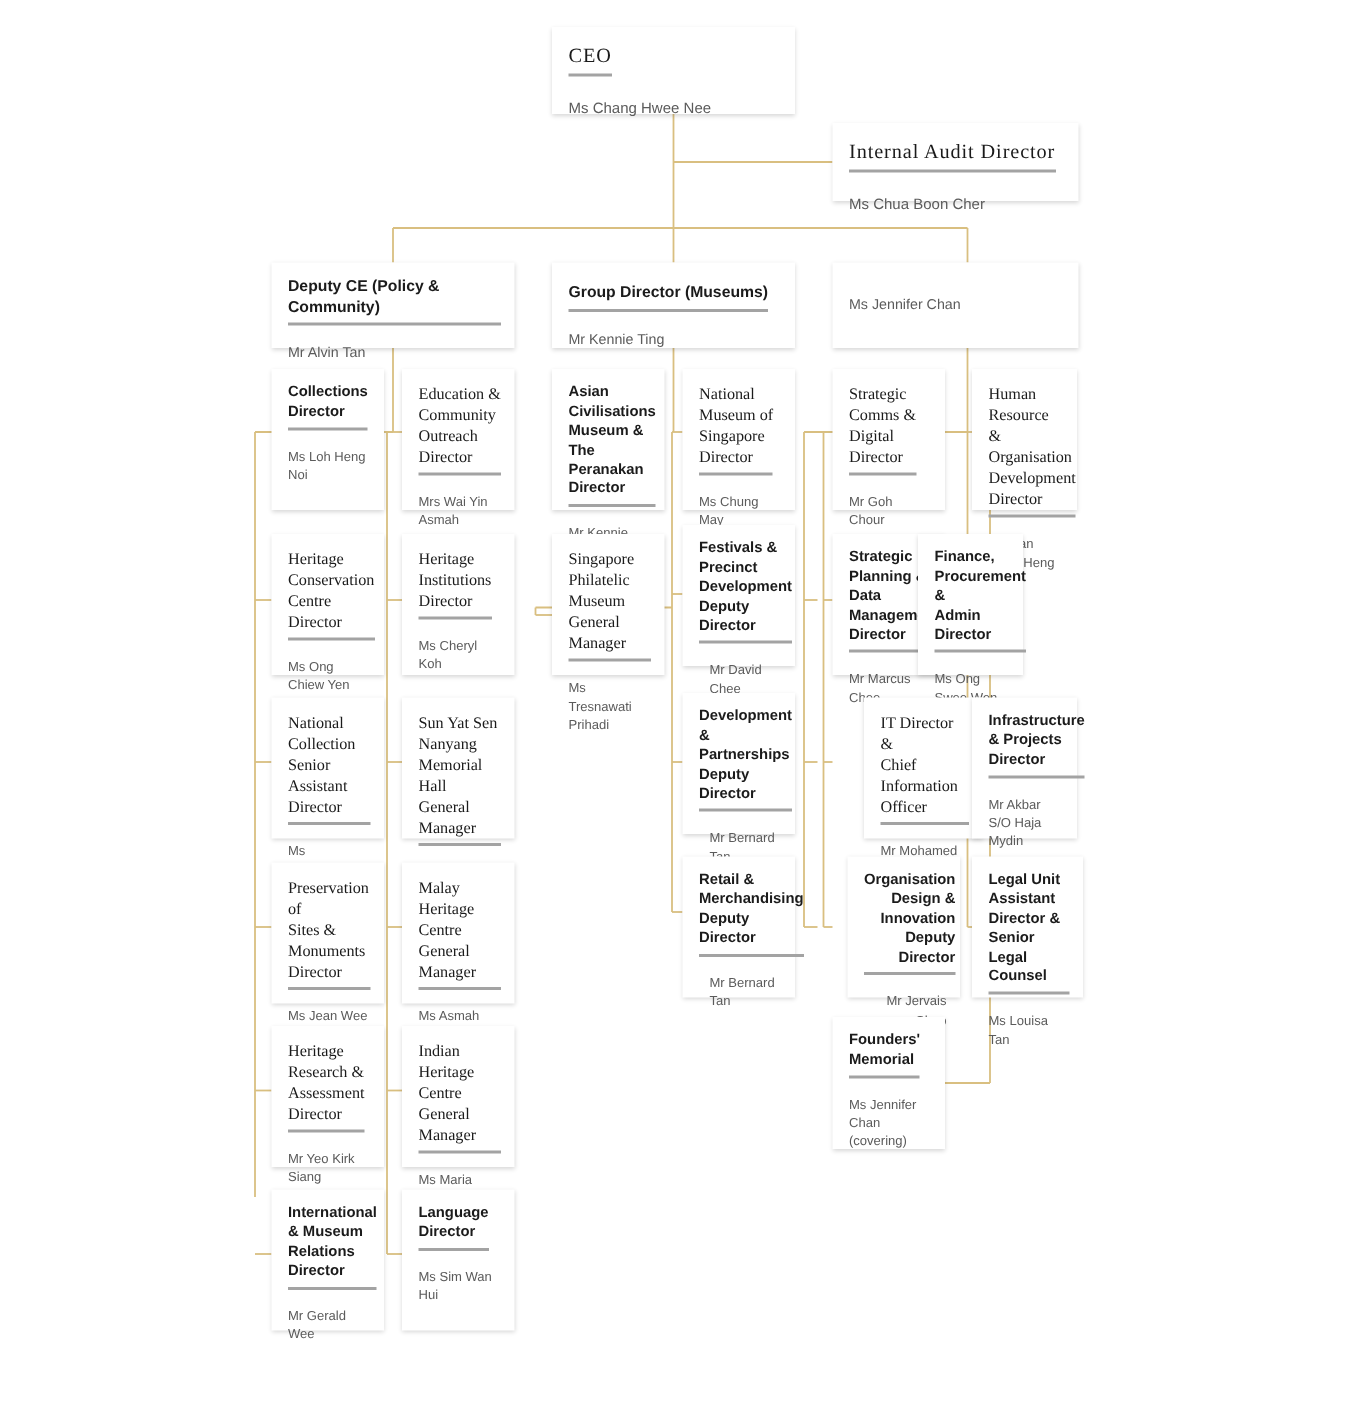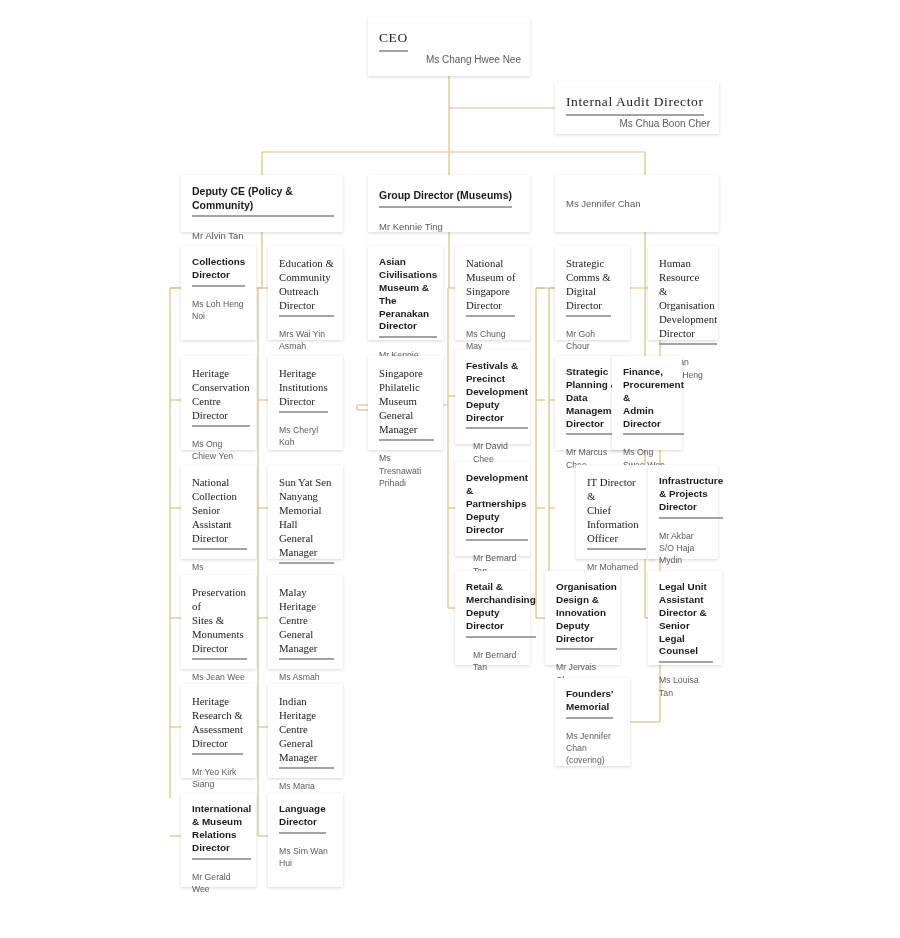--- a/index.html
+++ b/index.html
@@ -37,21 +37,21 @@
 
   .person{
     color:#5b5b5b;
     font-family:"Liberation Sans",sans-serif;
     line-height:1.42;
     white-space:pre-line;
   }
 
   
   .tier1 .title{font-size:13.5px;letter-spacing:.6px;}
-  .tier1 .person{font-size:10px;margin-top:1px;text-align:right;}
+  .tier1 .person{font-size:10px;margin-top:15px;}
   .tier2 .title{font-size:10.5px;}
   .tier2 .person{font-size:9.5px;margin-top:12px;}
   
   .tier3 .title{font-size:10.8px;}
   .tier3 .person{font-size:8.7px;margin-top:11px;}
   .tier3.t-sans .title{font-size:9.9px;}
   .tier3 .person.indent{padding-left:7px;}
 </style>
 </head>
 <body>
@@ -216,21 +216,21 @@
 Admin
 Director</div><div class="person">Ms Ong Swee Wen</div></div>
     <div class="card tier3 t-serif" style="left: 576px; top: 465px; width: 79px; height: 94px;"><div class="title">IT Director &amp;
 Chief
 Information
 Officer</div><div class="person">Mr Mohamed Hardi</div></div>
     <div class="card tier3 t-sans" style="left: 648px; top: 465px; width: 70px; height: 94px;"><div class="title">Infrastructure
 &amp; Projects
 Director</div><div class="person">Mr Akbar S/O Haja
 Mydin</div></div>
-    <div class="card tier3 t-sans" style="left: 545px; top: 571px; width: 75px; height: 94px;"><div class="title">Organisation
+    <div class="card tier3 t-sans" style="left: 565px; top: 571px; width: 75px; height: 94px; text-align: right;"><div class="title">Organisation
 Design &amp;
 Innovation
 Deputy
 Director</div><div class="person">Mr Jervais Choo</div></div>
     <div class="card tier3 t-sans" style="left: 648px; top: 571px; width: 74px; height: 94px;"><div class="title">Legal Unit Assistant
 Director &amp;
 Senior Legal
 Counsel</div><div class="person">Ms Louisa Tan</div></div>
     <div class="card tier3 t-sans" style="left: 555px; top: 678px; width: 75px; height: 88px;"><div class="title">Founders'
 Memorial</div><div class="person">Ms Jennifer Chan

